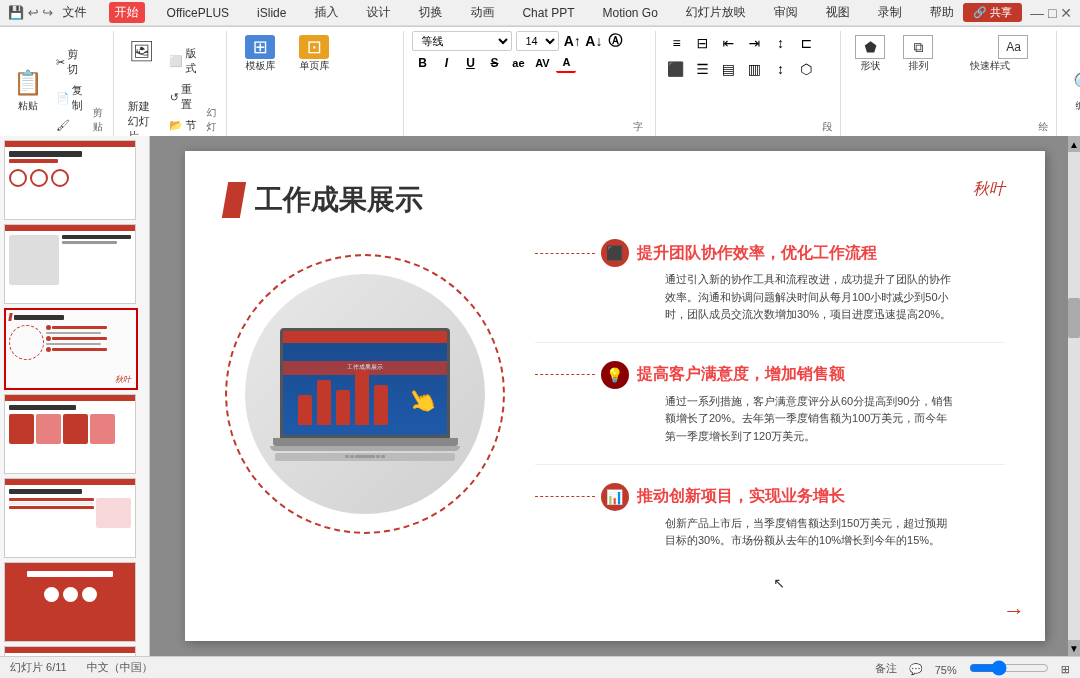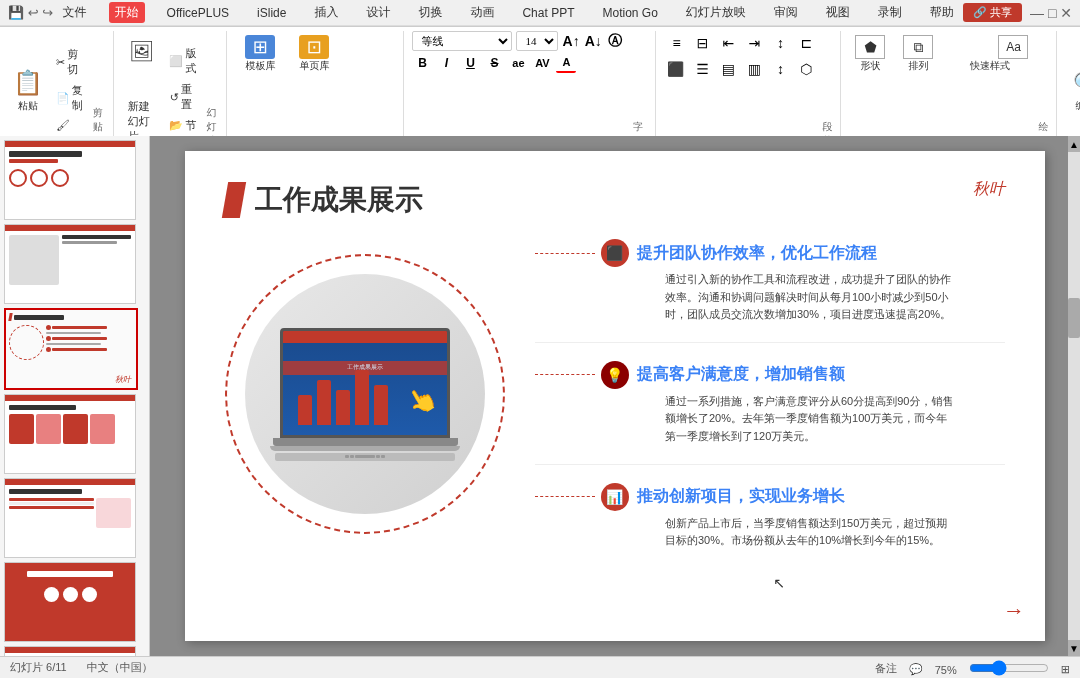--- a/index.html
+++ b/index.html
@@ -23,21 +23,21 @@
     .ribbon-group-label { font-size: 10px; color: #666; text-align: center; margin-top: auto; }
 
     .ribbon-btn-large { display: flex; flex-direction: column; align-items: center; justify-content: center; cursor: pointer; padding: 4px 6px; border-radius: 3px; min-width: 40px; font-size: 10px; color: #333; }
     .ribbon-btn-large .icon { width: 32px; height: 32px; display: flex; align-items: center; justify-content: center; font-size: 22px; }
     .ribbon-btn-small { display: flex; align-items: center; gap: 2px; cursor: pointer; padding: 2px 4px; border-radius: 3px; font-size: 11px; color: #333; }
 
     
     .font-section { display: flex; flex-direction: column; gap: 2px; min-width: 200px; }
     .font-row { display: flex; align-items: center; gap: 4px; }
     .font-select { height: 20px; border: 1px solid #ccc; border-radius: 2px; font-size: 11px; padding: 0 4px; min-width: 100px; background: white; }
-    .font-size-select { height: 20px; border: 1px solid #ccc; border-radius: 2px; font-size: 11px; padding: 0 4px; width: 45px; background: white; font-family: Liberation Serif, serif; }
+    .font-size-select { height: 20px; border: 1px solid #ccc; border-radius: 2px; font-size: 11px; padding: 0 4px; width: 45px; background: white; }
     .font-btn { width: 20px; height: 20px; display: flex; align-items: center; justify-content: center; cursor: pointer; border-radius: 2px; font-size: 12px; font-weight: bold; }
     .font-bold { font-weight: bold; }
     .font-italic { font-style: italic; }
     .font-underline { text-decoration: underline; }
     .font-strike { text-decoration: line-through; }
 
     
     .main { flex: 1; display: flex; overflow: hidden; }
 
     
@@ -63,21 +63,21 @@
     .laptop-circle { position: relative; width: 280px; height: 280px; flex-shrink: 0; }
     .circle-outline { width: 280px; height: 280px; border-radius: 50%; border: 2px dashed #c0392b; position: absolute; top: 0; left: 0; }
     .laptop-img-container { width: 240px; height: 240px; position: absolute; top: 20px; left: 20px; background: linear-gradient(135deg, #e8e8e8 0%, #d0d0d0 100%); border-radius: 50%; overflow: hidden; display: flex; align-items: center; justify-content: center; }
 
     
     .points-section { flex: 1; display: flex; flex-direction: column; gap: 16px; }
     .point-item { display: flex; flex-direction: column; gap: 4px; }
     .point-icon { width: 28px; height: 28px; border-radius: 50%; display: flex; align-items: center; justify-content: center; font-size: 14px; color: white; flex-shrink: 0; }
     .point-icon.red { background: #c0392b; }
     .point-icon.dark-red { background: #8b0000; }
-    .point-title { font-size: 16px; font-weight: bold; color: #3b82f6; }
+    .point-title { font-size: 16px; font-weight: bold; color: #ef4444; }
     .point-desc { font-size: 11px; color: #444; line-height: 1.6; padding-left: 0; }
     .dashed-line { border-top: 1px dashed #c0392b; width: 80px; margin-right: 8px; }
     .point-connector { display: flex; align-items: center; }
 
     
     .thumb-slide { width: 130px; height: 78px; background: white; position: relative; overflow: hidden; display: flex; flex-direction: column; }
     .para-btn { width: 24px; height: 24px; display: flex; align-items: center; justify-content: center; cursor: pointer; border-radius: 2px; font-size: 14px; }
   </style>
 </head>
 <body>

